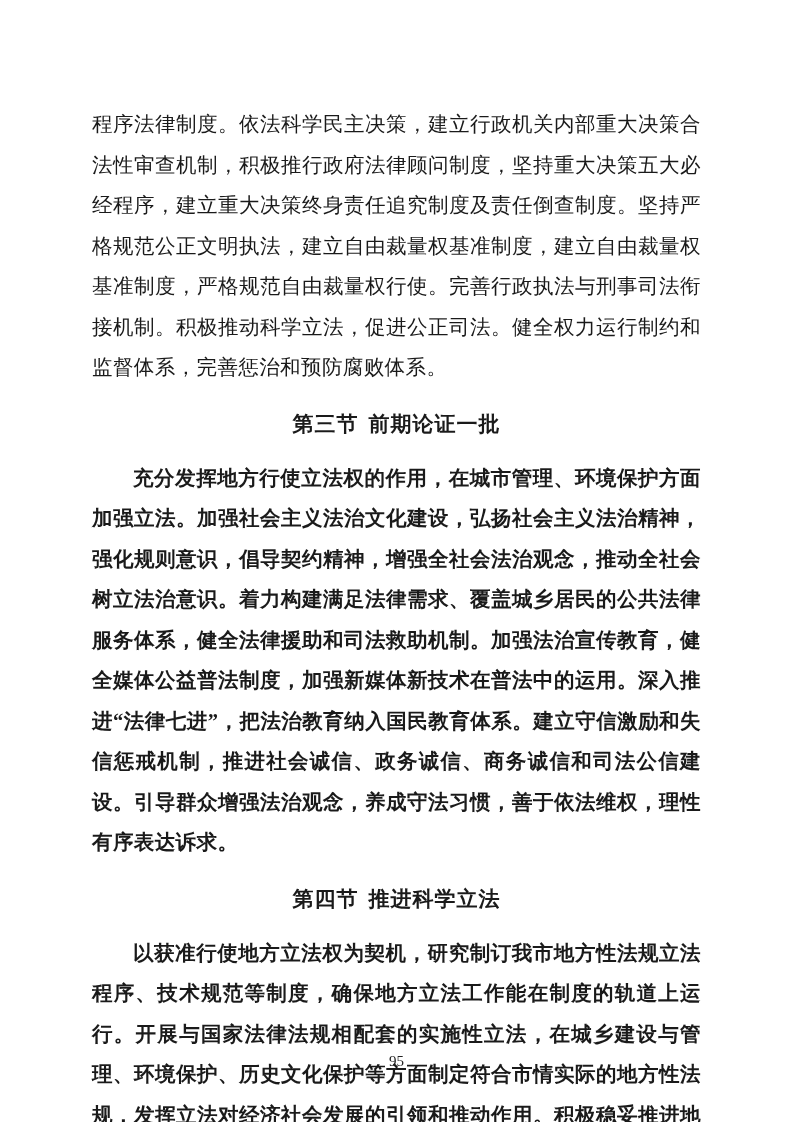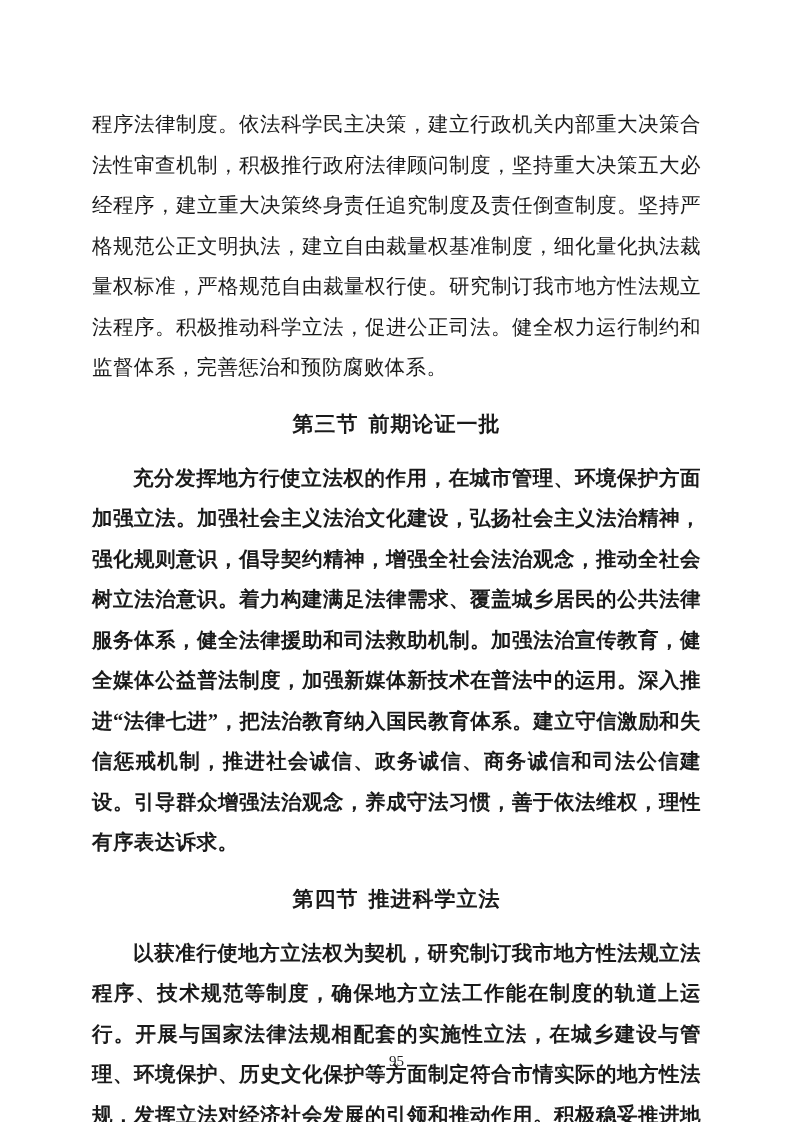--- a/index.html
+++ b/index.html
@@ -64,21 +64,21 @@
     color: #222;
     font-family: "Liberation Serif", "DejaVu Serif", serif;
   }
 </style>
 </head>
 <body>
 
 <div class="page">
   <div class="content">
 
-    <p class="para">程序法律制度。依法科学民主决策，建立行政机关内部重大决策合法性审查机制，积极推行政府法律顾问制度，坚持重大决策五大必经程序，建立重大决策终身责任追究制度及责任倒查制度。坚持严格规范公正文明执法，建立自由裁量权基准制度，细化量化执法裁量权标准，严格规范自由裁量权行使。研究制订我市地方性法规立法程序。积极推动科学立法，促进公正司法。健全权力运行制约和监督体系，完善惩治和预防腐败体系。</p>
+    <p class="para">程序法律制度。依法科学民主决策，建立行政机关内部重大决策合法性审查机制，积极推行政府法律顾问制度，坚持重大决策五大必经程序，建立重大决策终身责任追究制度及责任倒查制度。坚持严格规范公正文明执法，建立自由裁量权基准制度，建立自由裁量权基准制度，严格规范自由裁量权行使。完善行政执法与刑事司法衔接机制。积极推动科学立法，促进公正司法。健全权力运行制约和监督体系，完善惩治和预防腐败体系。</p>
 
     <div class="section-heading">
       <span class="sec-num">第三节</span><span>前期论证一批</span>
     </div>
 
     <p class="para indent">充分发挥地方行使立法权的作用，在城市管理、环境保护方面加强立法。加强社会主义法治文化建设，弘扬社会主义法治精神，强化规则意识，倡导契约精神，增强全社会法治观念，推动全社会树立法治意识。着力构建满足法律需求、覆盖城乡居民的公共法律服务体系，健全法律援助和司法救助机制。加强法治宣传教育，健全媒体公益普法制度，加强新媒体新技术在普法中的运用。深入推进“法律七进”，把法治教育纳入国民教育体系。建立守信激励和失信惩戒机制，推进社会诚信、政务诚信、商务诚信和司法公信建设。引导群众增强法治观念，养成守法习惯，善于依法维权，理性有序表达诉求。</p>
 
     <div class="section-heading">
       <span class="sec-num">第四节</span><span>推进科学立法</span>
     </div>

